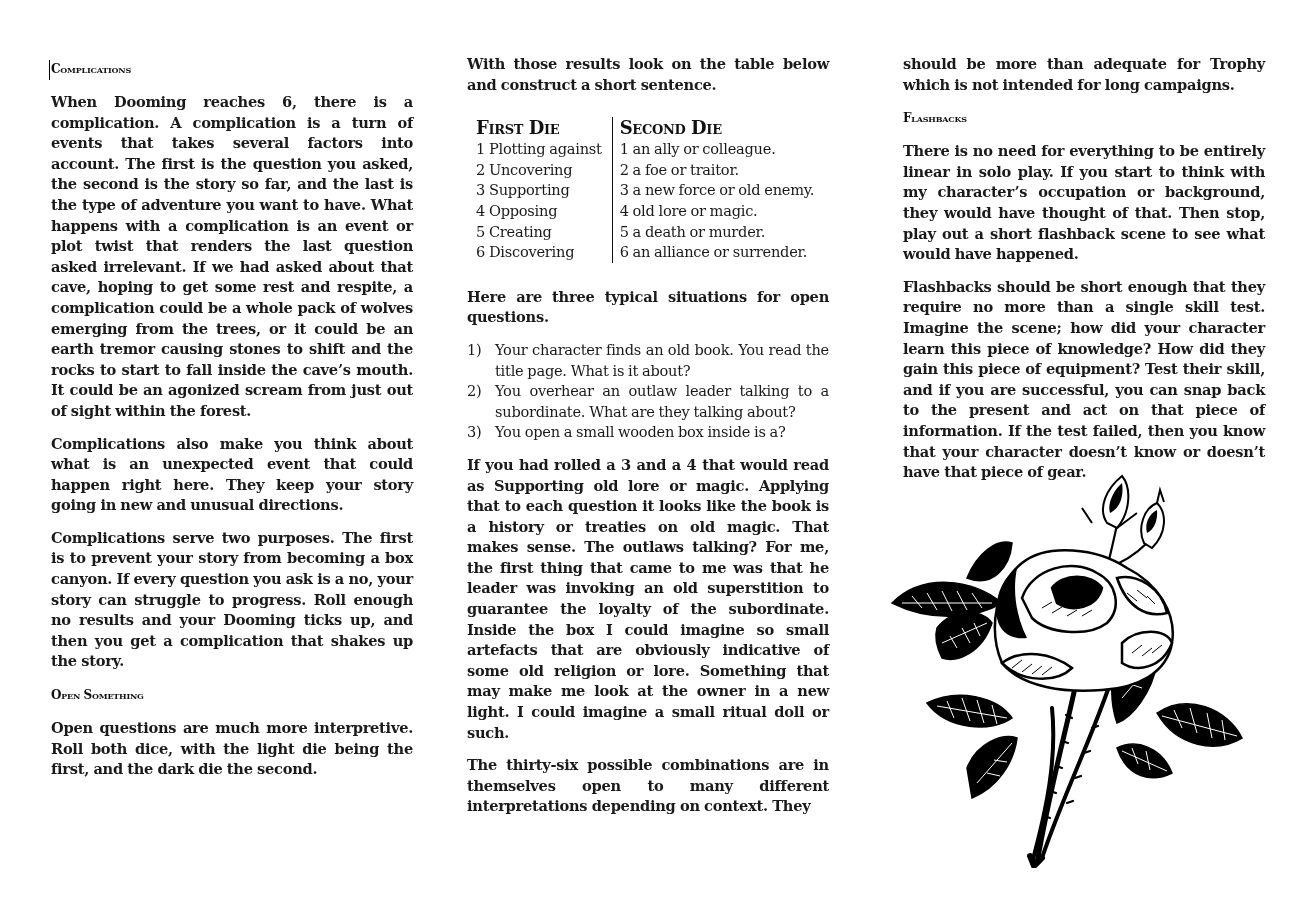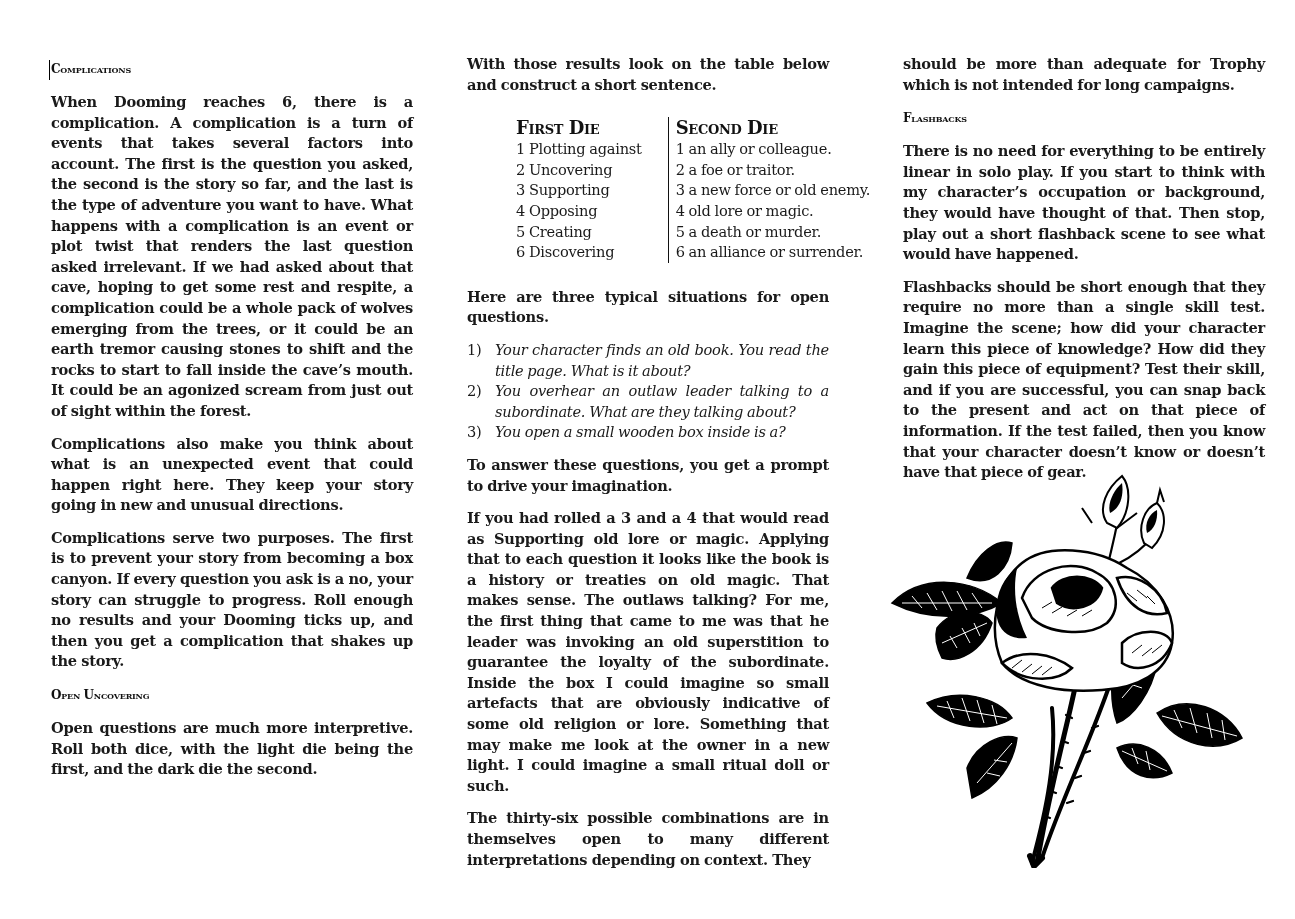--- a/index.html
+++ b/index.html
@@ -58,23 +58,22 @@
     .dice-table {
       display: flex;
       margin: 22px 0 24px 9px;
       font-size: 14.6px;
       line-height: 20.6px;
     }
     .dice-col {
       text-align: left;
     }
     .dice-col.first {
-      padding-right: 26px;
+      padding-right: 10px;
       border-right: 1.5px solid #111;
-      margin-left: 40px;
     }
     .dice-col.second {
       padding-left: 7px;
     }
     .dice-col h3 {
       font-weight: bold;
       font-variant: small-caps;
       font-size: 18px;
       margin: 0 0 0 0;
       line-height: 22px;
@@ -95,21 +94,20 @@
       margin: 0;
     }
     ol.situations .num {
       width: 28px;
       flex: none;
       text-align: left;
     }
     ol.situations .txt {
       flex: 1;
       text-align: justify;
-      font-style: italic;
     }
 
     .rose {
       position: absolute;
       left: 882px;
       top: 468px;
       width: 370px;
       height: 400px;
     }
   </style>
@@ -118,21 +116,21 @@
 
 <div class="column" id="col-left">
   <h2 class="section-heading">
     <span class="cursor"></span>
     <span>Complications</span>
   </h2>
   <p>When Dooming reaches 6, there is a complication. A complication is a turn of events that takes several factors into account. The first is the question you asked, the second is the story so far, and the last is the type of adventure you want to have. What happens with a complication is an event or plot twist that renders the last question asked irrelevant. If we had asked about that cave, hoping to get some rest and respite, a complication could be a whole pack of wolves emerging from the trees, or it could be an earth tremor causing stones to shift and the rocks to start to fall inside the cave’s mouth. It could be an agonized scream from just out of sight within the forest.</p>
   <p>Complications also make you think about what is an unexpected event that could happen right here. They keep your story going in new and unusual directions.</p>
   <p>Complications serve two purposes. The first is to prevent your story from becoming a box canyon. If every question you ask is a no, your story can struggle to progress. Roll enough no results and your Dooming ticks up, and then you get a complication that shakes up the story.</p>
 
-  <h2 class="section-heading">Open Uncovering</h2>
+  <h2 class="section-heading">Open Something</h2>
   <p>Open questions are much more interpretive. Roll both dice, with the light die being the first, and the dark die the second.</p>
 </div>
 
 <div class="column" id="col-mid">
   <p style="margin-bottom:0">With those results look on the table below and construct a short sentence.</p>
 
   <div class="dice-table">
     <div class="dice-col first">
       <h3>First Die</h3>
       <div class="dice-row">1 Plotting against</div>
@@ -161,21 +159,20 @@
     </li>
     <li>
       <span class="num">2)</span>
       <span class="txt">You overhear an outlaw leader talking to a subordinate. What are they talking about?</span>
     </li>
     <li>
       <span class="num">3)</span>
       <span class="txt">You open a small wooden box inside is a?</span>
     </li>
   </ol>
-  <p>To answer these questions, you get a prompt to drive your imagination.</p>
   <p>If you had rolled a 3 and a 4 that would read as Supporting old lore or magic. Applying that to each question it looks like the book is a history or treaties on old magic. That makes sense. The outlaws talking? For me, the first thing that came to me was that he leader was invoking an old superstition to guarantee the loyalty of the subordinate. Inside the box I could imagine so small artefacts that are obviously indicative of some old religion or lore. Something that may make me look at the owner in a new light. I could imagine a small ritual doll or such.</p>
   <p>The thirty-six possible combinations are in themselves open to many different interpretations depending on context. They</p>
 </div>
 
 <div class="column" id="col-right">
   <p>should be more than adequate for Trophy which is not intended for long campaigns.</p>
   <h2 class="section-heading">Flashbacks</h2>
   <p>There is no need for everything to be entirely linear in solo play. If you start to think with my character’s occupation or background, they would have thought of that. Then stop, play out a short flashback scene to see what would have happened.</p>
   <p>Flashbacks should be short enough that they require no more than a single skill test. Imagine the scene; how did your character learn this piece of knowledge? How did they gain this piece of equipment? Test their skill, and if you are successful, you can snap back to the present and act on that piece of information. If the test failed, then you know that your character doesn’t know or doesn’t have that piece of gear.</p>
 </div>

